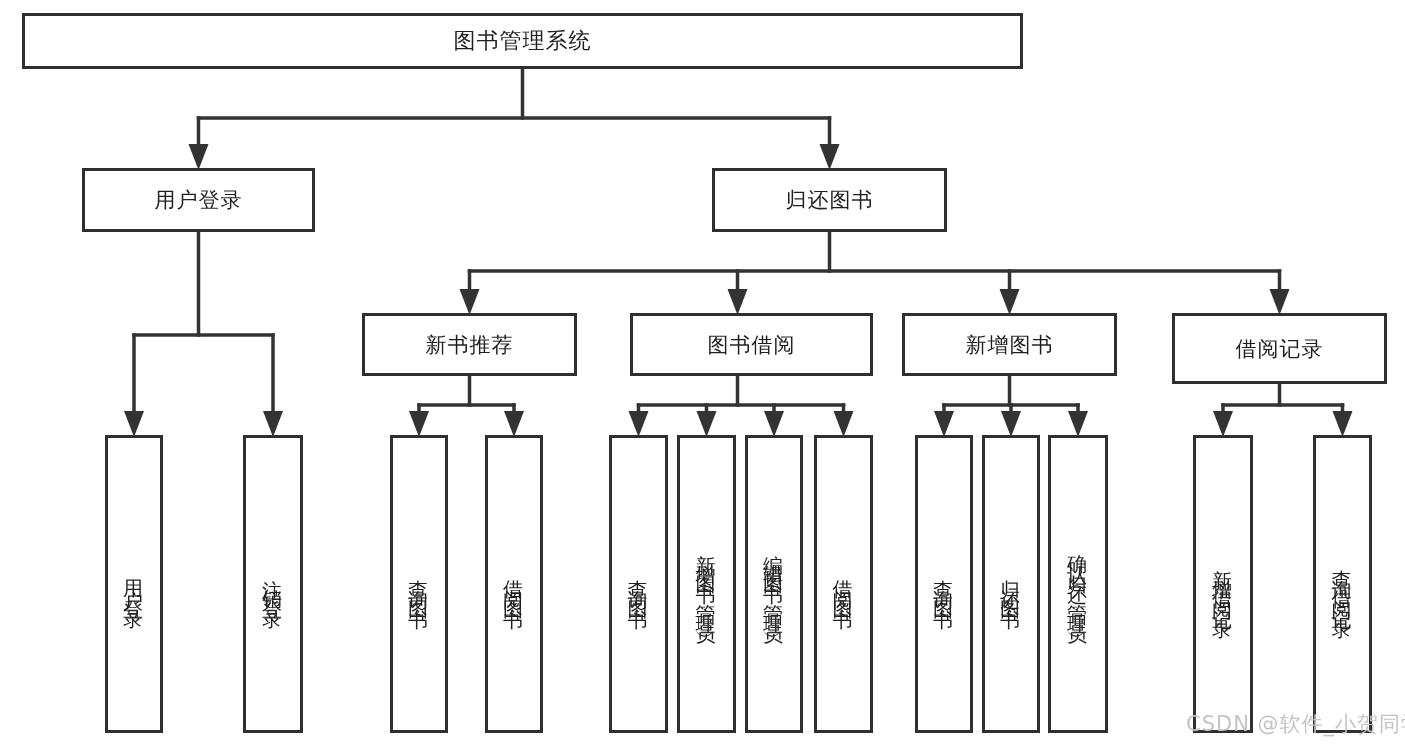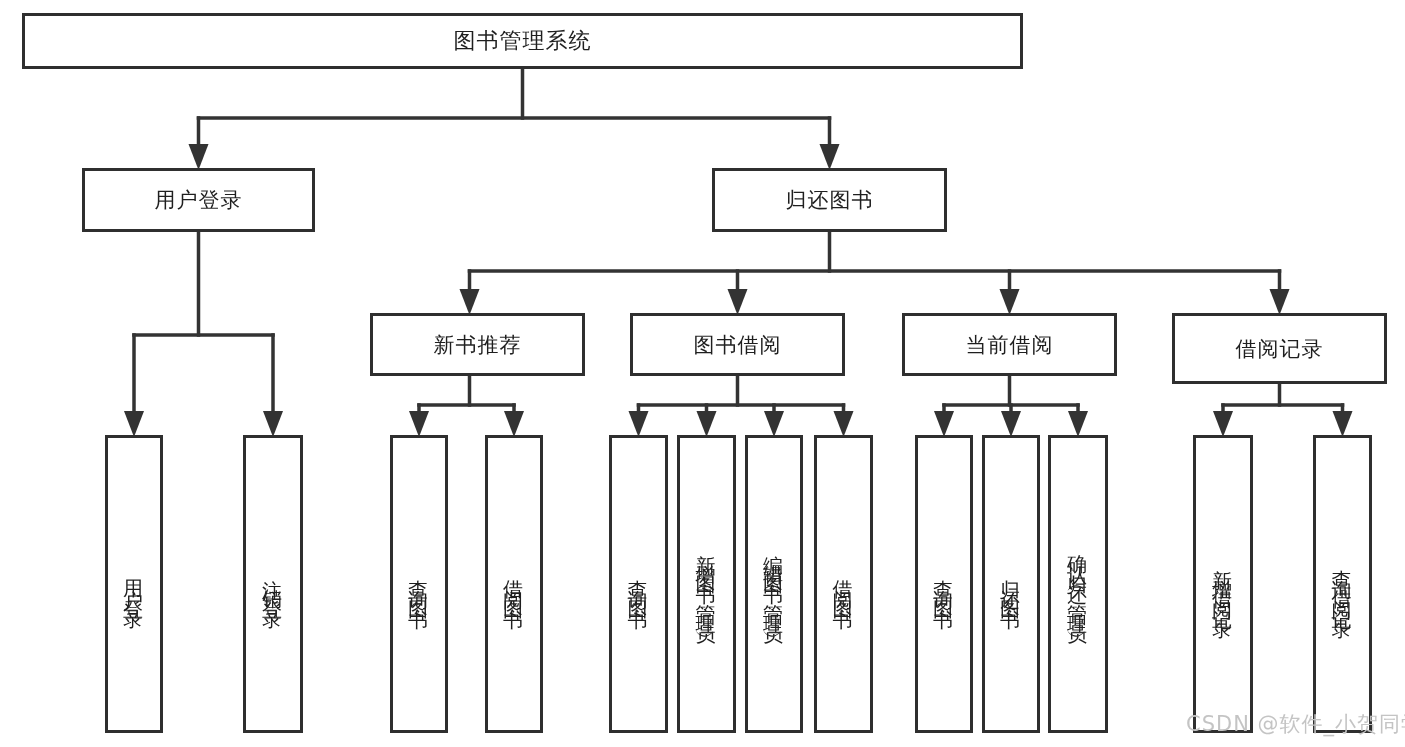--- a/index.html
+++ b/index.html
@@ -114,28 +114,28 @@
   <div id="nodes">
       <div class="node root" style="left: 22px; top: 13px; width: 1001px; height: 56px;">
         <span class="lbl">图书管理系统</span>
       </div>
       <div class="node" style="left: 82px; top: 168px; width: 233px; height: 64px;">
         <span class="lbl">用户登录</span>
       </div>
       <div class="node" style="left: 712px; top: 168px; width: 235px; height: 64px;">
         <span class="lbl">归还图书</span>
       </div>
-      <div class="node" style="left: 362px; top: 313px; width: 215px; height: 63px; margin-left: 8px;">
+      <div class="node" style="left: 362px; top: 313px; width: 215px; height: 63px;">
         <span class="lbl">新书推荐</span>
       </div>
-      <div class="node" style="left: 630px; top: 313px; width: 215px; height: 63px;">
+      <div class="node" style="left: 630px; top: 313px; width: 243px; height: 63px;">
         <span class="lbl">图书借阅</span>
       </div>
       <div class="node" style="left: 902px; top: 313px; width: 215px; height: 63px;">
-        <span class="lbl">当前借阅</span>
+        <span class="lbl">新增图书</span>
       </div>
       <div class="node" style="left: 1172px; top: 313px; width: 215px; height: 71px;">
         <span class="lbl">借阅记录</span>
       </div>
       <div class="node v" style="left: 105px; top: 435px; width: 58px; height: 298px;">
         <span class="lbl">用户登录</span>
       </div>
       <div class="node v" style="left: 243px; top: 435px; width: 60px; height: 298px;">
         <span class="lbl">注销登录</span>
       </div>

